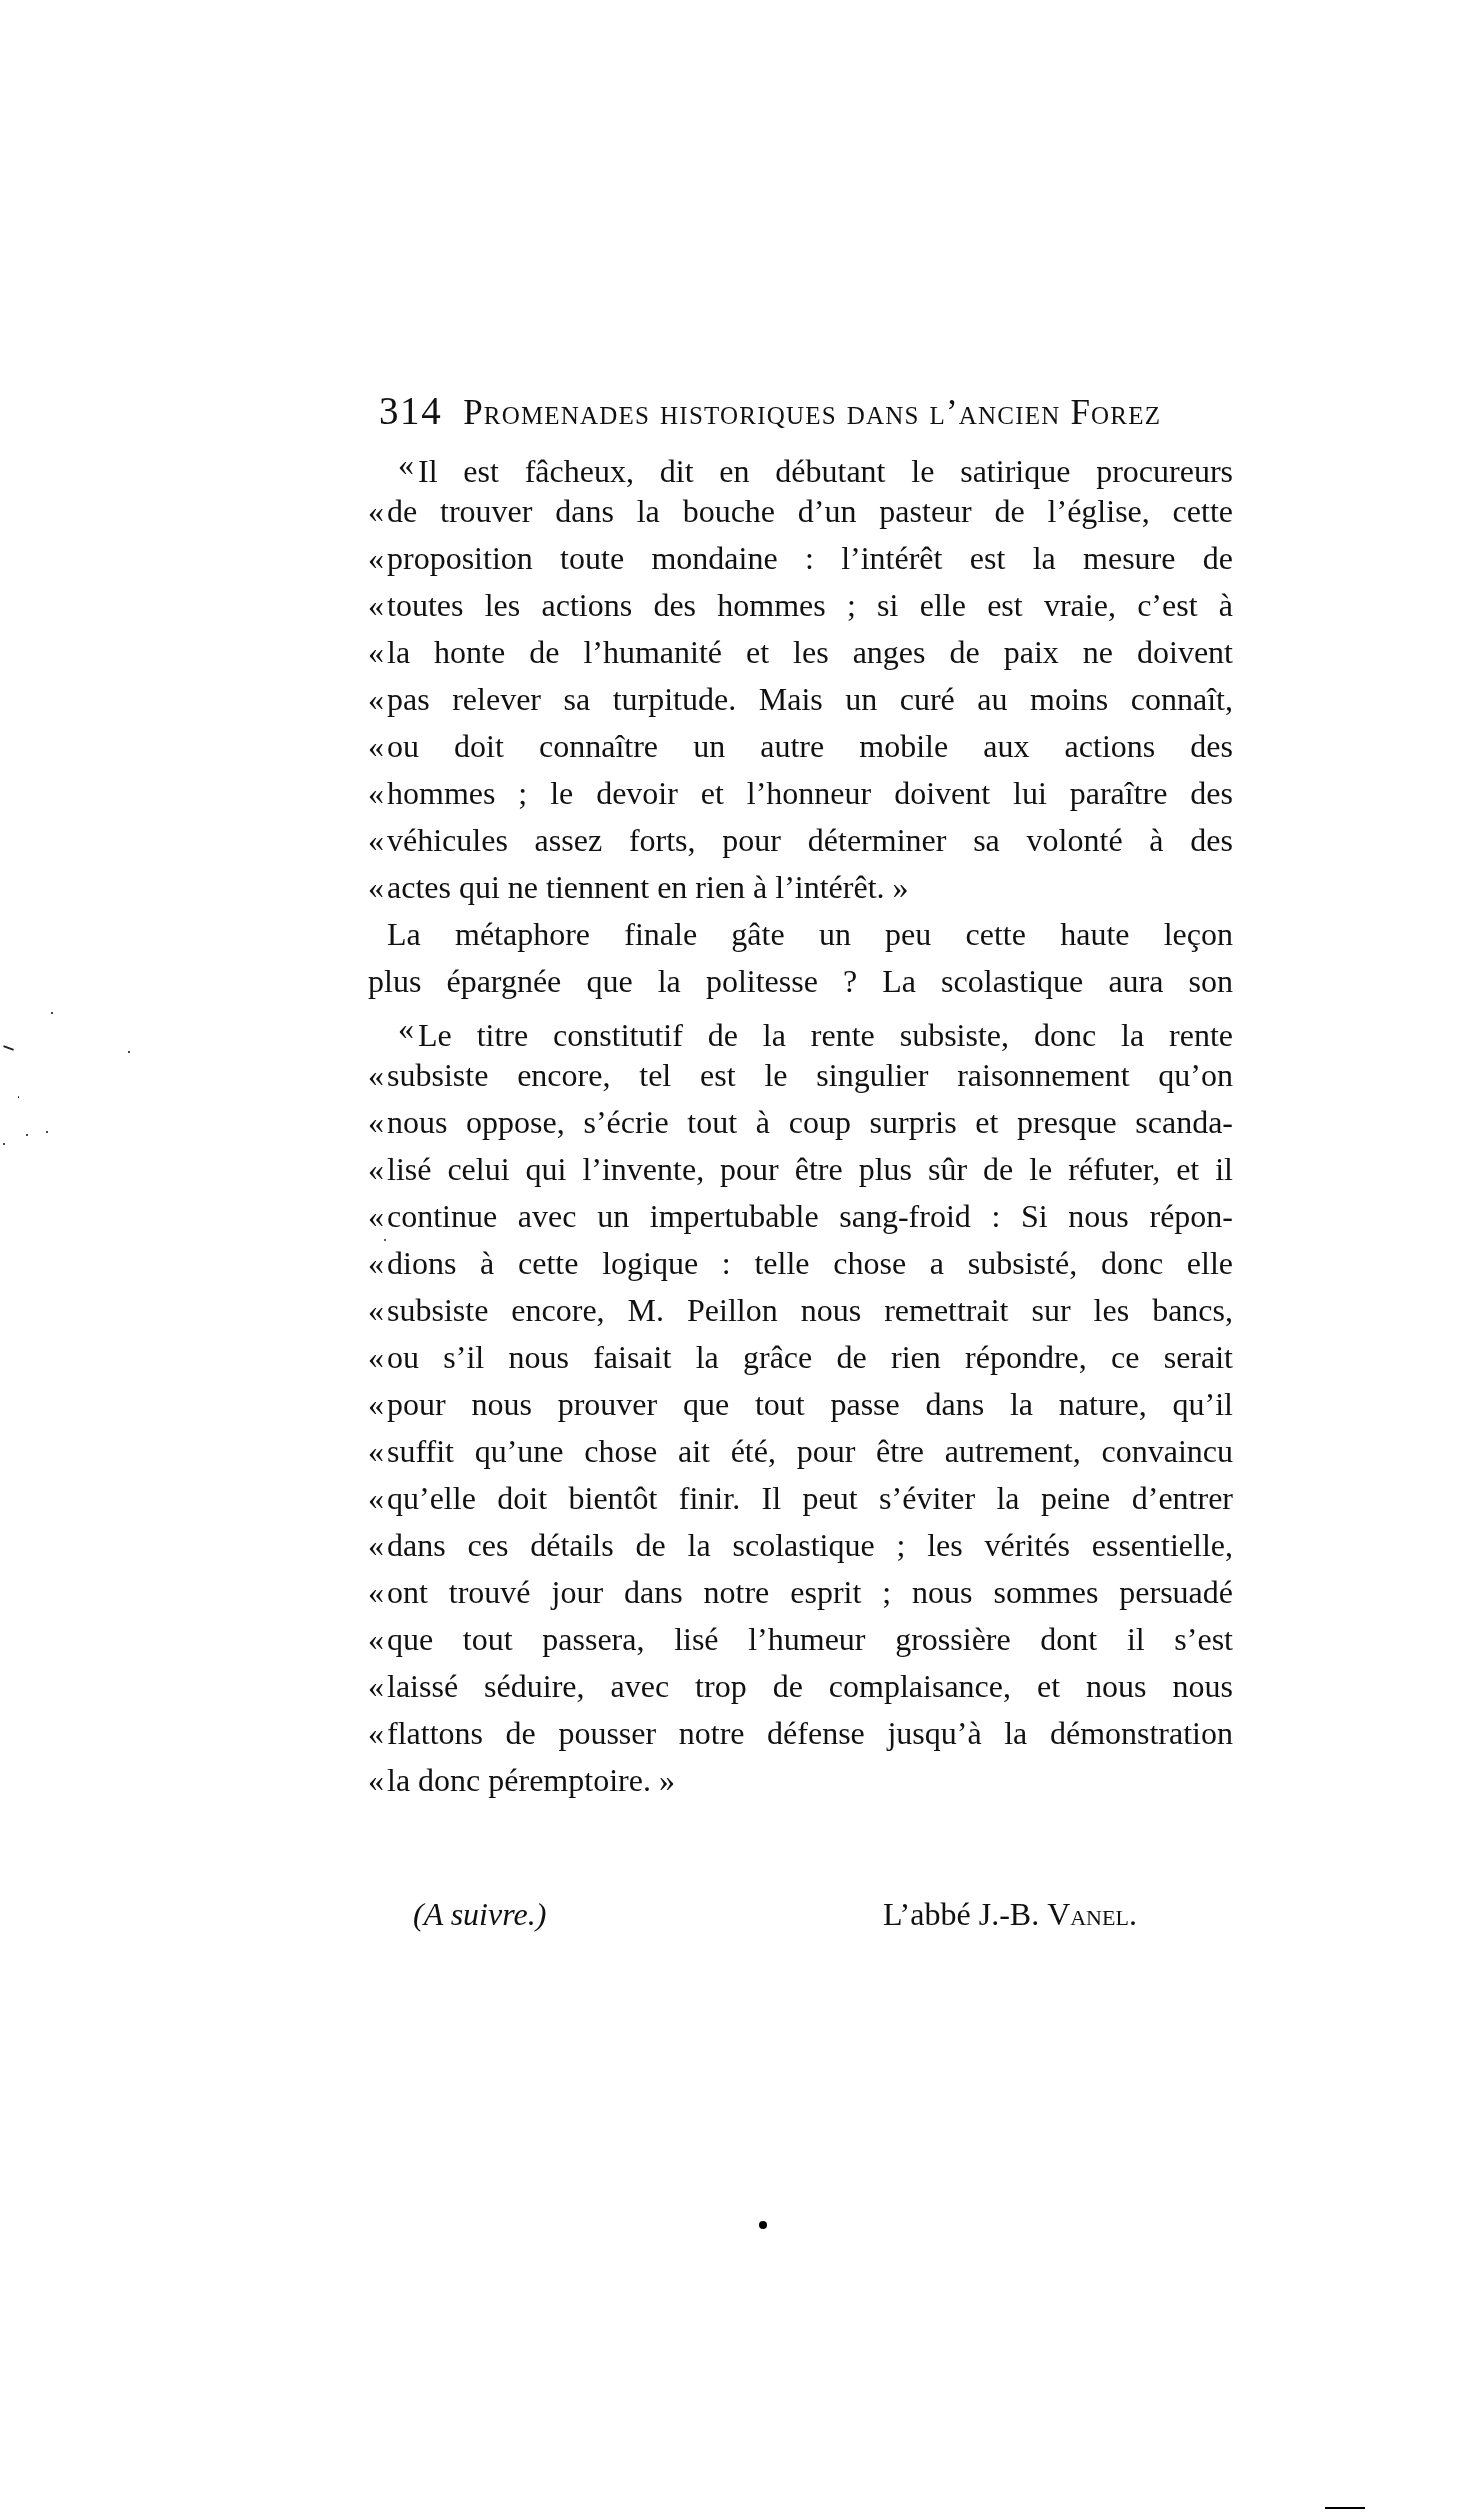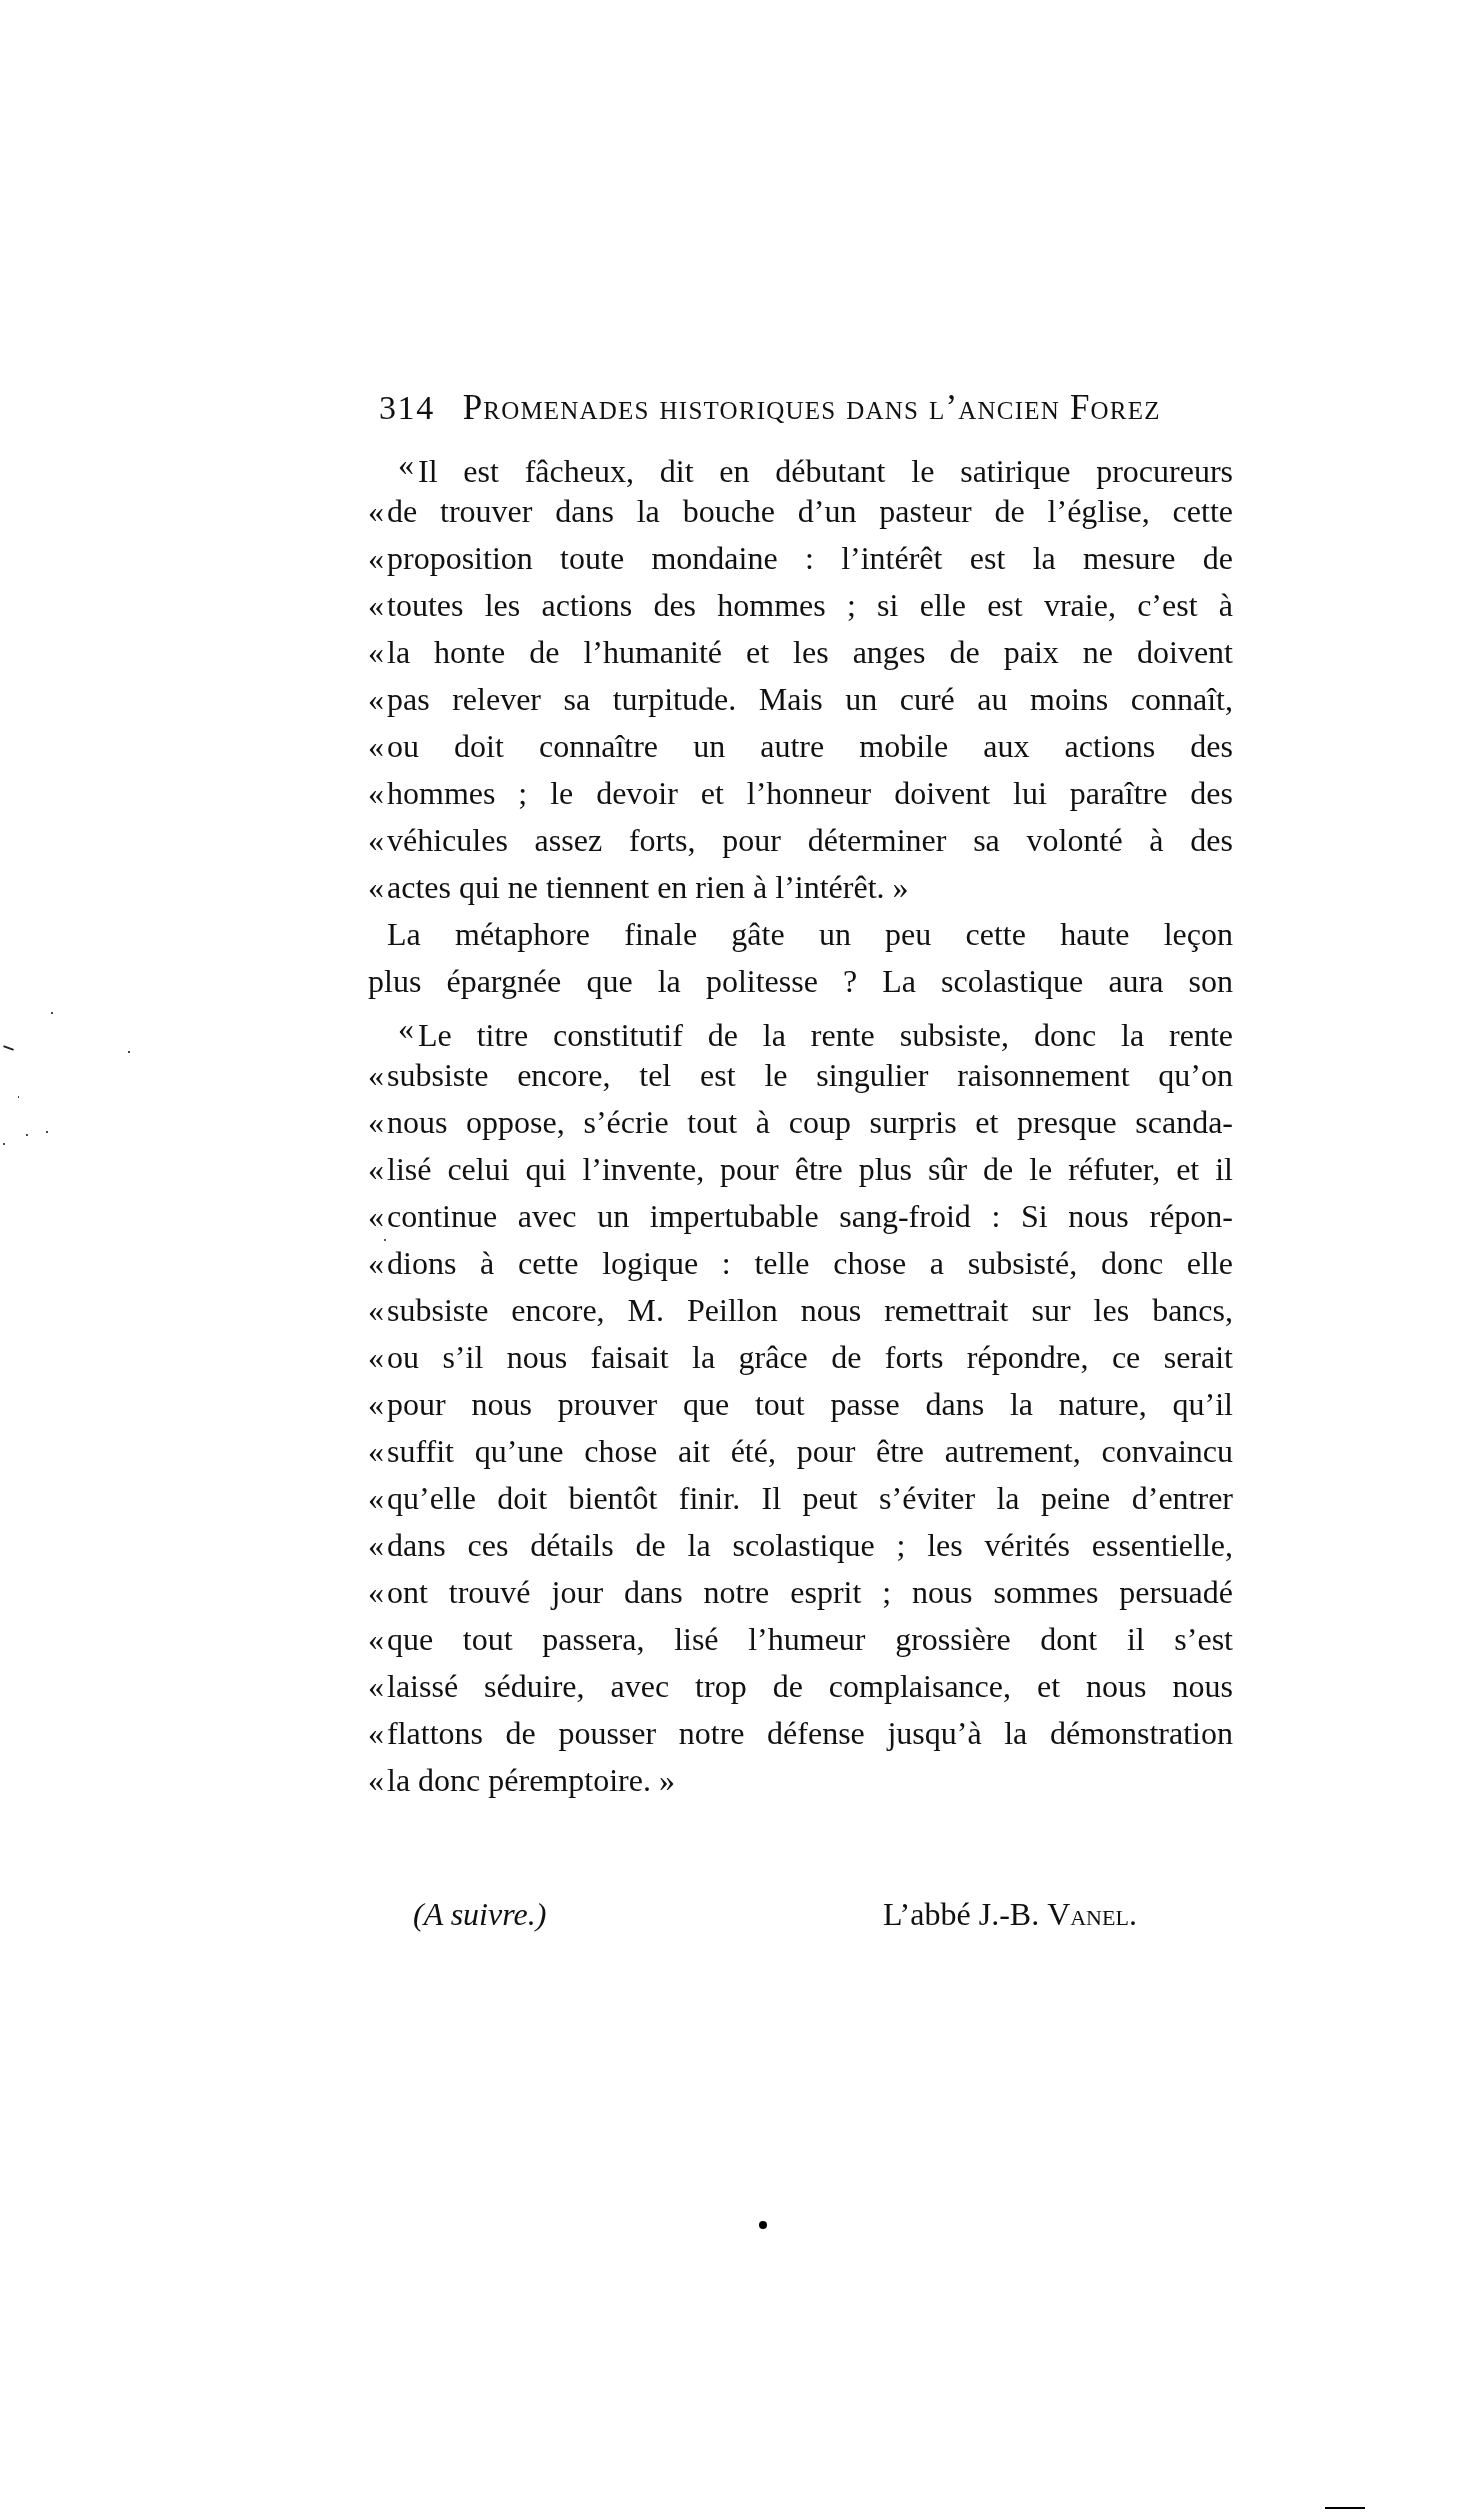--- a/index.html
+++ b/index.html
@@ -3,21 +3,21 @@
 <meta charset="utf-8">
 <style>
   html, body { margin: 0; padding: 0; background: #ffffff; }
   body { width: 1465px; height: 2512px; position: relative; overflow: hidden; }
   .page { position: absolute; left: 0; top: 0; width: 1465px; height: 2512px; background: #ffffff; }
   .serif { font-family: "Liberation Serif", "DejaVu Serif", serif; color: #111111; }
   .header {
     position: absolute; left: 379px; top: 388px; width: 799px; height: 40px;
     font-size: 22.4px; letter-spacing: 1.2px;
   }
-  .header .pageno { font-size: 34px; letter-spacing: 1.6px; margin-right: 21px; }
+  .header .pageno { font-size: 39px; letter-spacing: 1.6px; margin-right: 14px; }
   .header .running { font-variant: small-caps; font-size: 35px; }
   .body-text {
     position: absolute; left: 368px; top: 441px; width: 865px;
   }
   .line {
     position: relative; height: 47px; line-height: 47px;
     font-size: 32px; white-space: nowrap;
   }
   .line .q { position: absolute; left: 0; top: 0; width: 19px; }
   .line .t { position: absolute; left: 19px; right: 0; top: 0; text-align: justify; text-align-last: justify; }
@@ -122,21 +122,21 @@
     <div class="line">
         <span class="q">«</span>
         <span class="t">dions à cette logique : telle chose a subsisté, donc elle</span>
       </div>
     <div class="line">
         <span class="q">«</span>
         <span class="t">subsiste encore, M. Peillon nous remettrait sur les bancs,</span>
       </div>
     <div class="line">
         <span class="q">«</span>
-        <span class="t">ou s’il nous faisait la grâce de forts répondre, ce serait</span>
+        <span class="t">ou s’il nous faisait la grâce de rien répondre, ce serait</span>
       </div>
     <div class="line">
         <span class="q">«</span>
         <span class="t">pour nous prouver que tout passe dans la nature, qu’il</span>
       </div>
     <div class="line">
         <span class="q">«</span>
         <span class="t">suffit qu’une chose ait été, pour être autrement, convaincu</span>
       </div>
     <div class="line">

